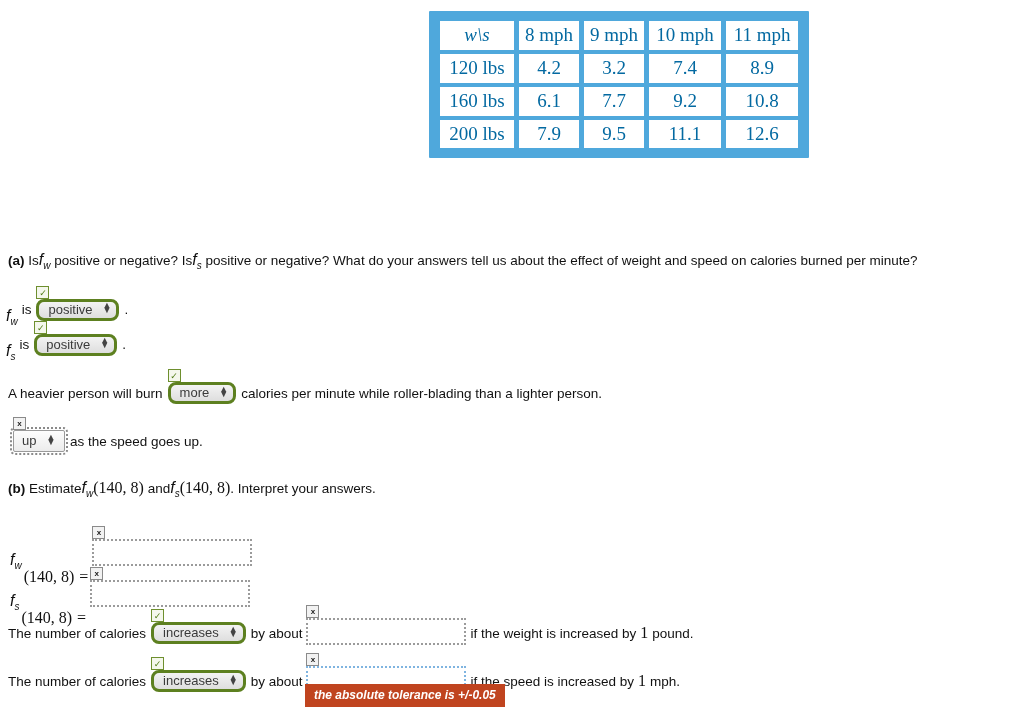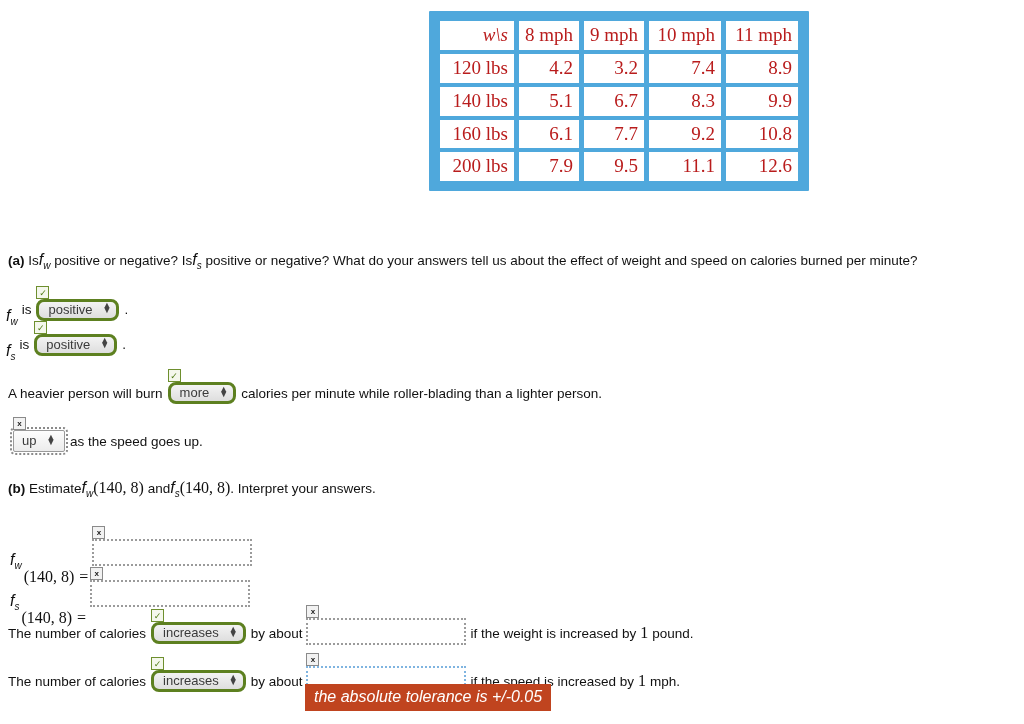--- a/index.html
+++ b/index.html
@@ -27,22 +27,22 @@
   }
   table.data {
     border-collapse: separate;
     border-spacing: 5px 4px;
     margin: 0;
   }
   table.data td {
     background: #ffffff;
     font-family: "Liberation Serif", serif;
     font-size: 19px;
-    color: #b91c1c;
-    text-align: right;
+    color: #0369a1;
+    text-align: center;
     padding: 3px 6px 4px;
     line-height: 1.15;
     white-space: nowrap;
   }
   table.data td.rowhead {
     min-width: 74px;
   }
   table.data td.corner {
     font-style: italic;
   }
@@ -182,22 +182,22 @@
     border: 2px dotted #7fb4e0;
     background: #ffffff;
   }
 
   
   .tol {
     position: absolute;
     background: #c0441f;
     color: #ffffff;
     font-style: italic;
-    font-weight: normal;
-    font-size: 16px;
+    font-weight: bold;
+    font-size: 12px;
     font-family: "Liberation Sans", sans-serif;
     padding: 4px 9px 5px;
     white-space: nowrap;
   }
 </style>
 </head>
 <body>
 
 <div id="page">
 
@@ -212,27 +212,20 @@
         <td class="val wide">11 mph</td>
       </tr>
       <tr>
         <td class="rowhead">120 lbs</td>
         <td class="val">4.2</td>
         <td class="val">3.2</td>
         <td class="val wide">7.4</td>
         <td class="val wide">8.9</td>
       </tr>
       <tr>
-        <td class="rowhead">140 lbs</td>
-        <td class="val">5.1</td>
-        <td class="val">6.7</td>
-        <td class="val wide">8.3</td>
-        <td class="val wide">9.9</td>
-      </tr>
-      <tr>
         <td class="rowhead">160 lbs</td>
         <td class="val">6.1</td>
         <td class="val">7.7</td>
         <td class="val wide">9.2</td>
         <td class="val wide">10.8</td>
       </tr>
       <tr>
         <td class="rowhead">200 lbs</td>
         <td class="val">7.9</td>
         <td class="val">9.5</td>

